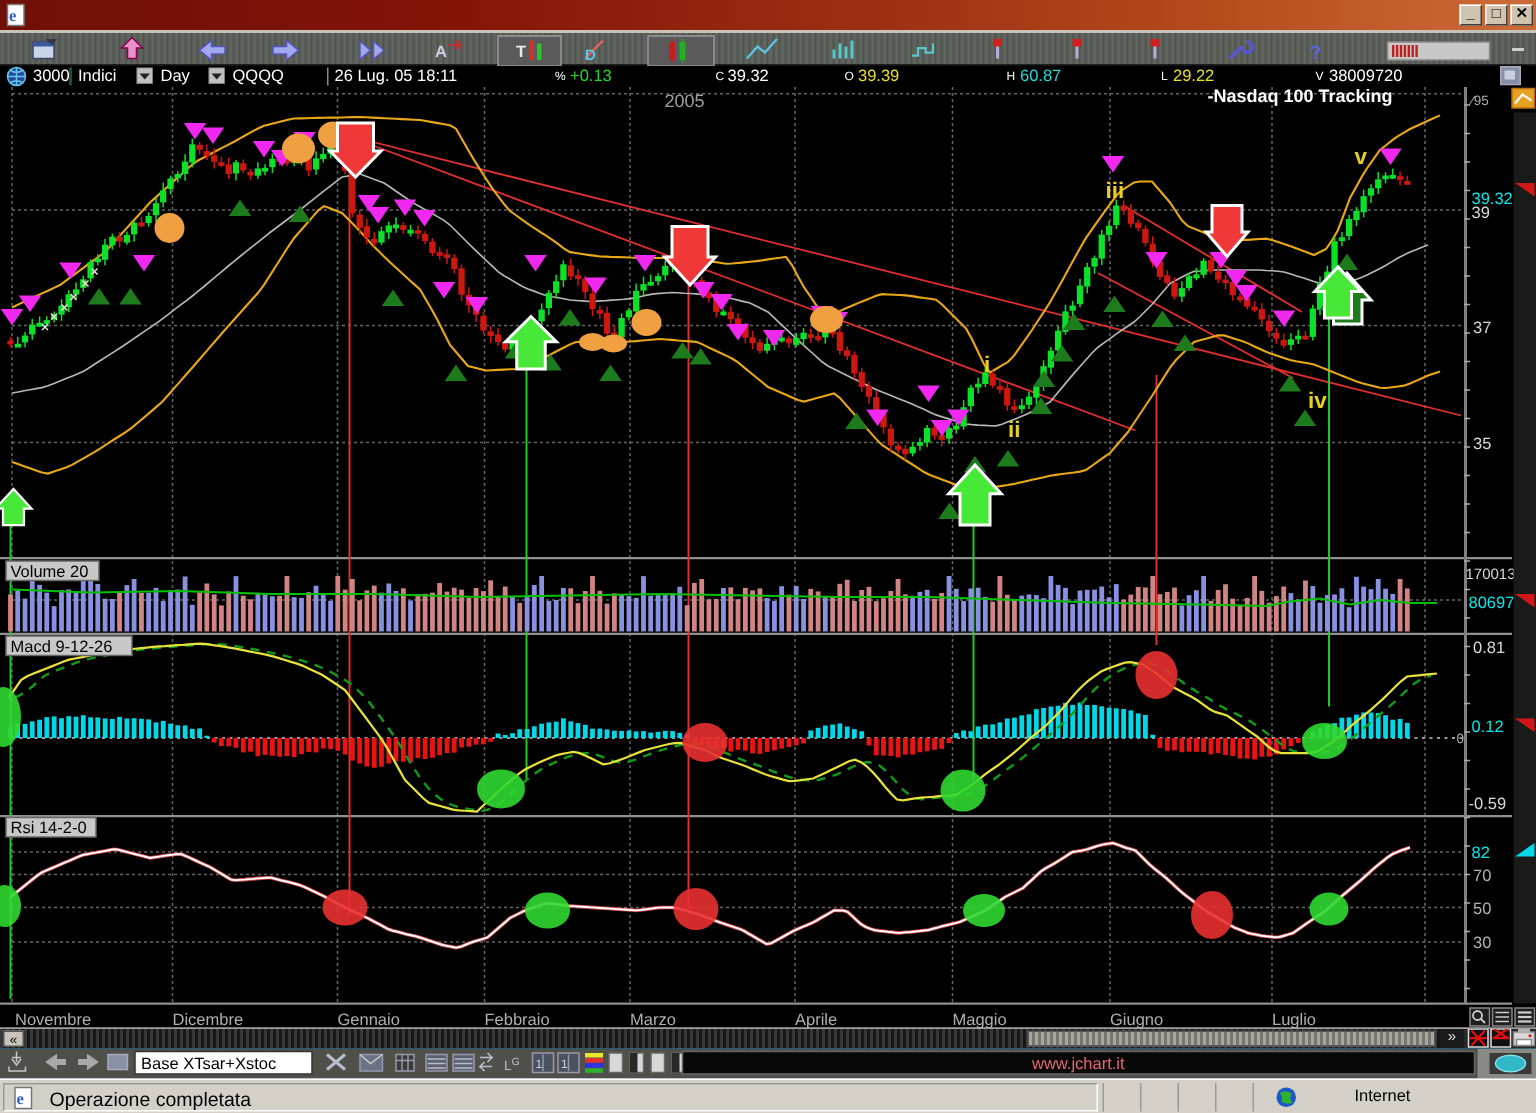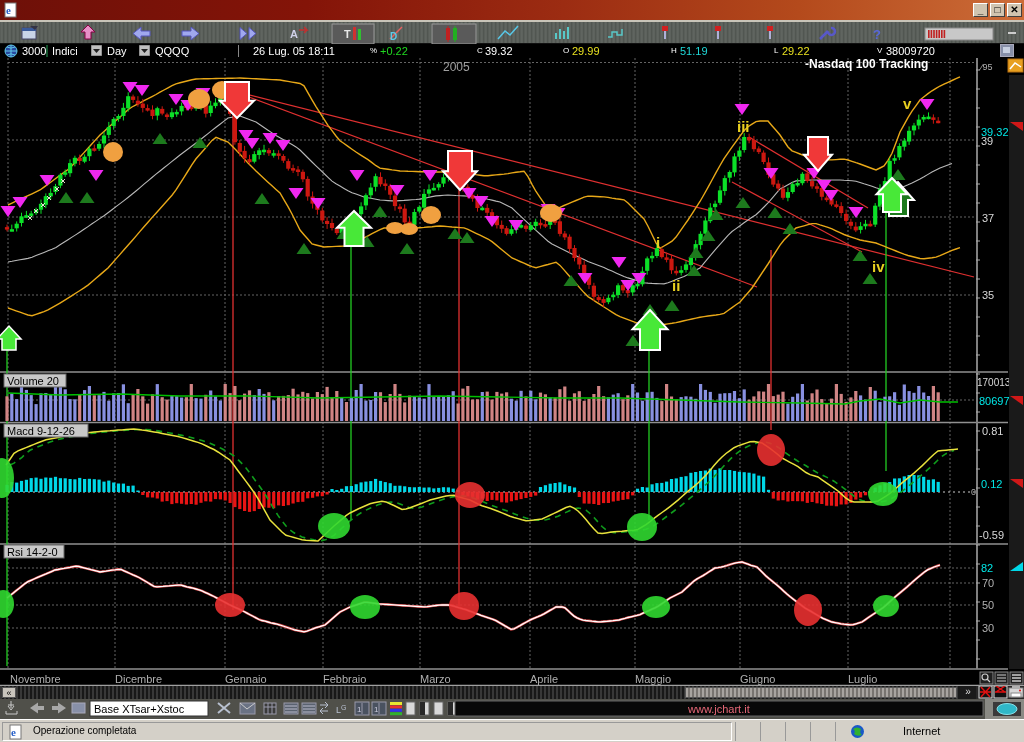--- a/index.html
+++ b/index.html
@@ -85,29 +85,29 @@
 <svg width="11" height="11" style="position:absolute;left:91px;top:1px">
       <rect width="11" height="11" fill="#c0c0c0" stroke="#666"></rect>
       <path d="M2 4 L9 4 L5.5 8 Z" fill="#222"></path>
     </svg>
 <span style="left:107px">Day</span>
 <svg width="11" height="11" style="position:absolute;left:139px;top:1px">
       <rect width="11" height="11" fill="#c0c0c0" stroke="#666"></rect>
       <path d="M2 4 L9 4 L5.5 8 Z" fill="#222"></path>
     </svg>
 <span style="left:155px">QQQQ</span>
-<span style="left:238px;border-left:1px solid #888;padding-left:14px">26 Lug. 05 18:11</span>
+<span style="left:218px;border-left:1px solid #888;padding-left:4px">26 Lug. 05 18:11</span>
 <span style="left:370px;font-size:8px;top:2px">%</span>
-<span style="left:380px;color:#20d820">+0.22</span>
+<span style="left:380px;color:#20d820">+0.13</span>
 <span style="left:477px;font-size:8px;top:2px">C</span>
 <span style="left:485px">39.32</span>
 <span style="left:563px;font-size:8px;top:2px">O</span>
-<span style="left:572px;color:#e8e020">29.99</span>
+<span style="left:572px;color:#e8e020">39.39</span>
 <span style="left:671px;font-size:8px;top:2px">H</span>
-<span style="left:680px;color:#20d8d8">51.19</span>
+<span style="left:680px;color:#20d8d8">60.87</span>
 <span style="left:774px;font-size:8px;top:2px">L</span>
 <span style="left:782px;color:#e8e020">29.22</span>
 <span style="left:877px;font-size:8px;top:2px">V</span>
 <span style="left:886px;color:#fff">38009720</span>
 <svg width="14" height="13" style="position:absolute;left:1000px;top:0">
       <rect width="13" height="12" x="0.5" y="0.5" fill="#8890a8" stroke="#aab"></rect>
       <rect x="3" y="3" width="7" height="6" fill="#c8d0e0"></rect>
     </svg>
 </div>
 <svg class="abs chart" width="1024" height="628" viewBox="0 58 1024 628">
@@ -1180,21 +1180,21 @@
       <rect x="985" y="0" width="39" height="20" fill="#8a8a84"></rect>
       <rect x="993" y="3" width="28" height="14" fill="#3a3a3a"></rect>
       <ellipse cx="1007" cy="10" rx="10" ry="5.5" fill="#30b8c8" stroke="#88e0e8"></ellipse>
     </svg></div>
 <div class="abs statusbar">
 <div class="abs" style="left:2px;top:2px;width:730px;height:19px;border:1px solid #999;border-bottom-color:#fff;border-right-color:#fff"></div>
 <svg width="16" height="16" style="position:absolute;left:8px;top:4px">
       <rect x="2" y="1" width="11" height="14" fill="#fff" stroke="#777"></rect>
       <text x="3" y="12" font-size="11" font-weight="bold" fill="#2860c8" font-family="Liberation Serif">e</text>
     </svg>
-<span class="abs" style="left:33px;top:5px;font-size:10px;color:#000">Operazione completata</span>
+<span class="abs" style="left:33px;top:5px;font-size:13px;color:#000">Operazione completata</span>
 <div class="abs" style="left:735px;top:2px;width:25px;height:19px;border-left:1px solid #999"></div>
 <div class="abs" style="left:760px;top:2px;width:25px;height:19px;border-left:1px solid #999"></div>
 <div class="abs" style="left:785px;top:2px;width:25px;height:19px;border-left:1px solid #999"></div>
 <div class="abs" style="left:810px;top:2px;width:25px;height:19px;border-left:1px solid #999"></div>
 <div class="abs" style="left:835px;top:2px;width:160px;height:19px;border-left:1px solid #999"></div>
 <svg width="15" height="15" style="position:absolute;left:850px;top:4px">
       <circle cx="7.5" cy="7.5" r="6.5" fill="#1858c8"></circle>
       <path d="M3 5 Q7 2 11 5 Q9 9 12 11 Q7 13 4 10 Q6 7 3 5Z" fill="#30b030"></path>
     </svg>
 <span class="abs" style="left:903px;top:5px;font-size:11px;color:#000">Internet</span>

